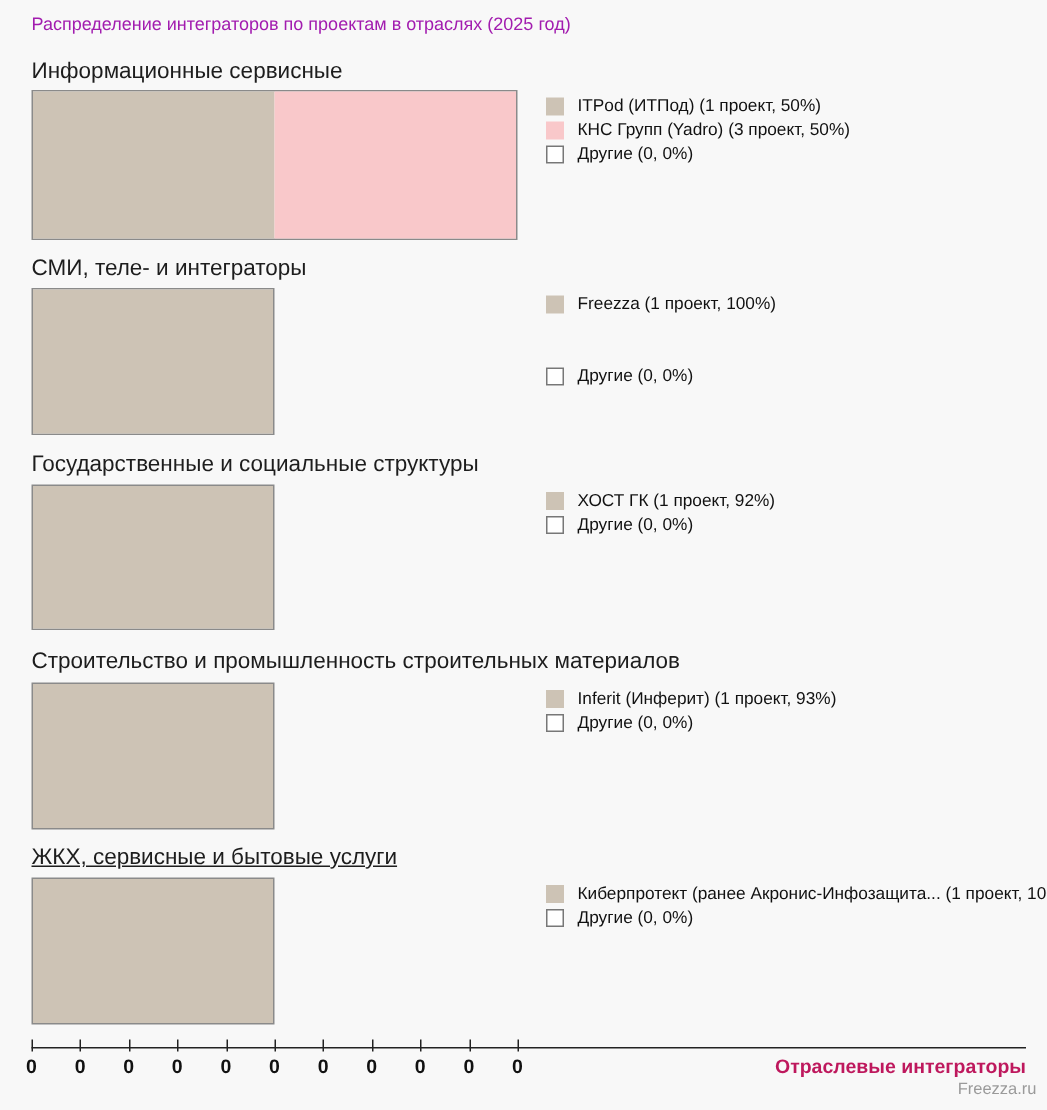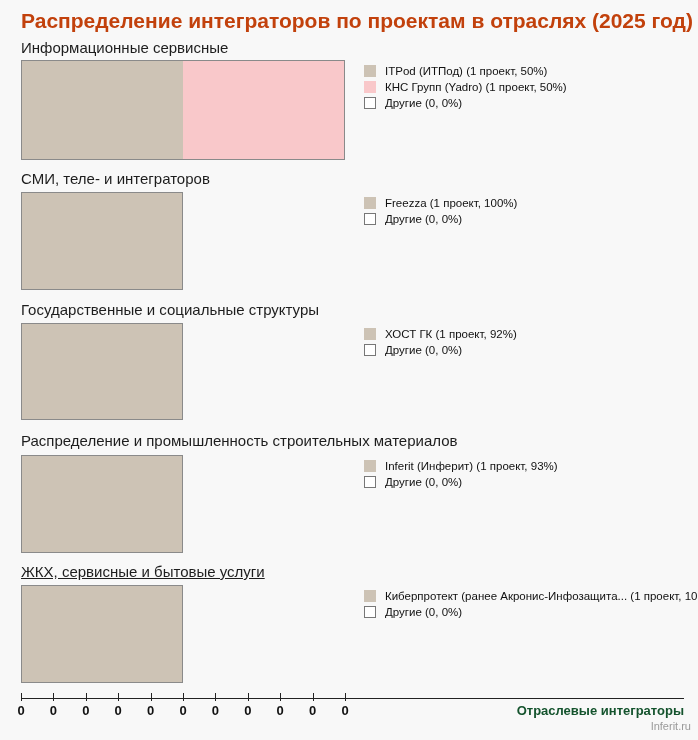--- a/index.html
+++ b/index.html
@@ -8,21 +8,21 @@
     background: #f8f8f8;
     font-family: "Liberation Sans", sans-serif;
     position: relative;
     overflow: hidden;
     color: #111;
   }
   #stage { position: absolute; left: 0; top: 0; width: 698px; height: 740px; }
 
   .chart-title {
     position: absolute; left: 21px; top: 9px;
-    font-size: 21px; font-weight: bold; color: #c2410c;
+    font-size: 12px; font-weight: normal; color: #a21caf;
     white-space: nowrap;
   }
   .sec-label {
     position: absolute; left: 21px;
     font-size: 15px; font-weight: normal; color: #1d1d1d;
     white-space: nowrap; line-height: 17px;
   }
   .bar {
     position: absolute; left: 21px;
     border: 1px solid #8a8a8a;
@@ -53,21 +53,21 @@
     position: absolute; top: 693px;
     width: 1px; height: 8px; background: #222;
   }
   .tick-label {
     position: absolute; top: 703px;
     font-size: 13px; font-weight: bold; color: #111;
     transform: translateX(-50%);
   }
   .axis-label {
     position: absolute; right: 14px; top: 703px;
-    font-size: 13px; font-weight: bold; color: #14532d;
+    font-size: 13px; font-weight: bold; color: #be185d;
     white-space: nowrap;
   }
   .source {
     position: absolute; right: 7px; top: 720px;
     font-size: 11px; color: #9a9a9a;
     white-space: nowrap;
   }
 </style>
 </head>
 <body>
@@ -80,32 +80,32 @@
         <div class="seg" style="width: 50%; background: rgb(205, 195, 181);"></div>
         <div class="seg" style="width: 50%; background: rgb(249, 200, 202);"></div>
       </div>
       <div class="legend" style="top: 63px;">
         <div class="lrow">
           <span class="sw" style="background: rgb(205, 195, 181);"></span>
           <span class="ltext">ITPod (ИТПод) (1 проект, 50%)</span>
         </div>
         <div class="lrow">
           <span class="sw" style="background: rgb(249, 200, 202);"></span>
-          <span class="ltext">КНС Групп (Yadro) (1 проект, 50%)</span>
+          <span class="ltext">КНС Групп (Yadro) (3 проект, 50%)</span>
         </div>
         <div class="lrow">
           <span class="sw empty"></span>
           <span class="ltext">Другие (0, 0%)</span>
         </div>
       </div>
-      <div class="sec-label" style="top: 170px;">СМИ, теле- и интеграторов</div>
+      <div class="sec-label" style="top: 170px;">СМИ, теле- и интеграторы</div>
       <div class="bar" style="top: 192px; height: 98px; width: 162px;">
         <div class="seg" style="width: 100%; background: rgb(205, 195, 181);"></div>
       </div>
-      <div class="legend" style="top: 195px;">
+      <div class="legend" style="top: 195px; gap: 32px;">
         <div class="lrow">
           <span class="sw" style="background: rgb(205, 195, 181);"></span>
           <span class="ltext">Freezza (1 проект, 100%)</span>
         </div>
         <div class="lrow">
           <span class="sw empty"></span>
           <span class="ltext">Другие (0, 0%)</span>
         </div>
       </div>
       <div class="sec-label" style="top: 301px;">Государственные и социальные структуры</div>
@@ -115,21 +115,21 @@
       <div class="legend" style="top: 326px;">
         <div class="lrow">
           <span class="sw" style="background: rgb(205, 195, 181);"></span>
           <span class="ltext">ХОСТ ГК (1 проект, 92%)</span>
         </div>
         <div class="lrow">
           <span class="sw empty"></span>
           <span class="ltext">Другие (0, 0%)</span>
         </div>
       </div>
-      <div class="sec-label" style="top: 432px;">Распределение и промышленность строительных материалов</div>
+      <div class="sec-label" style="top: 432px;">Строительство и промышленность строительных материалов</div>
       <div class="bar" style="top: 455px; height: 98px; width: 162px;">
         <div class="seg" style="width: 100%; background: rgb(205, 195, 181);"></div>
       </div>
       <div class="legend" style="top: 458px;">
         <div class="lrow">
           <span class="sw" style="background: rgb(205, 195, 181);"></span>
           <span class="ltext">Inferit (Инферит) (1 проект, 93%)</span>
         </div>
         <div class="lrow">
           <span class="sw empty"></span>
@@ -171,14 +171,14 @@
       <div class="tick" style="left: 247.8px;"></div>
       <div class="tick-label" style="left: 247.8px;">0</div>
       <div class="tick" style="left: 280.2px;"></div>
       <div class="tick-label" style="left: 280.2px;">0</div>
       <div class="tick" style="left: 312.6px;"></div>
       <div class="tick-label" style="left: 312.6px;">0</div>
       <div class="tick" style="left: 345px;"></div>
       <div class="tick-label" style="left: 345px;">0</div>
     </div>
   <div class="axis-label">Отраслевые интеграторы</div>
-  <div class="source">Inferit.ru</div>
+  <div class="source">Freezza.ru</div>
 </div>
 
 </body></html>

